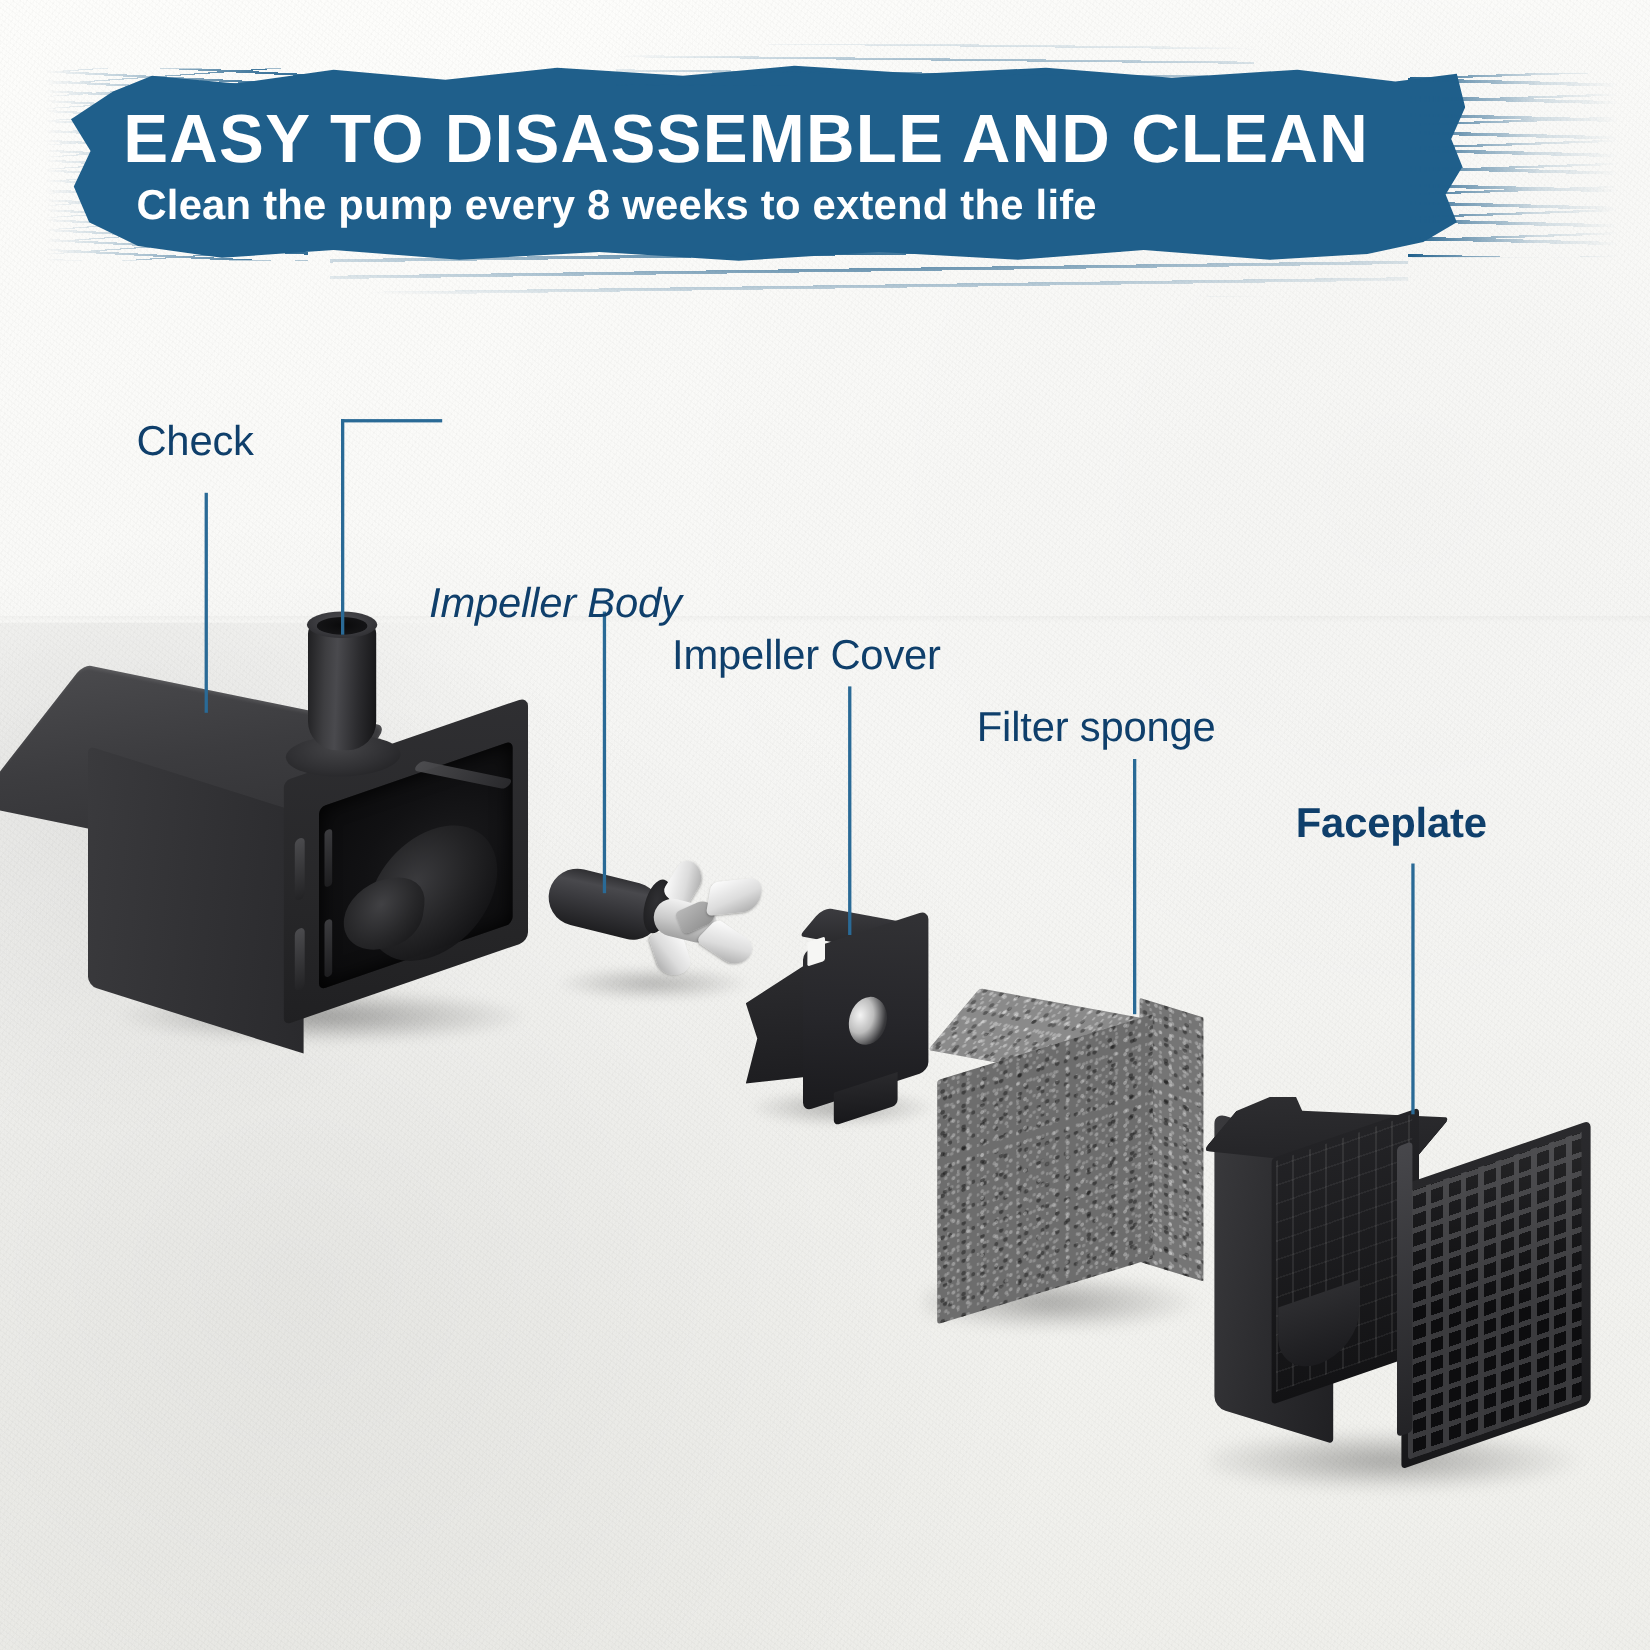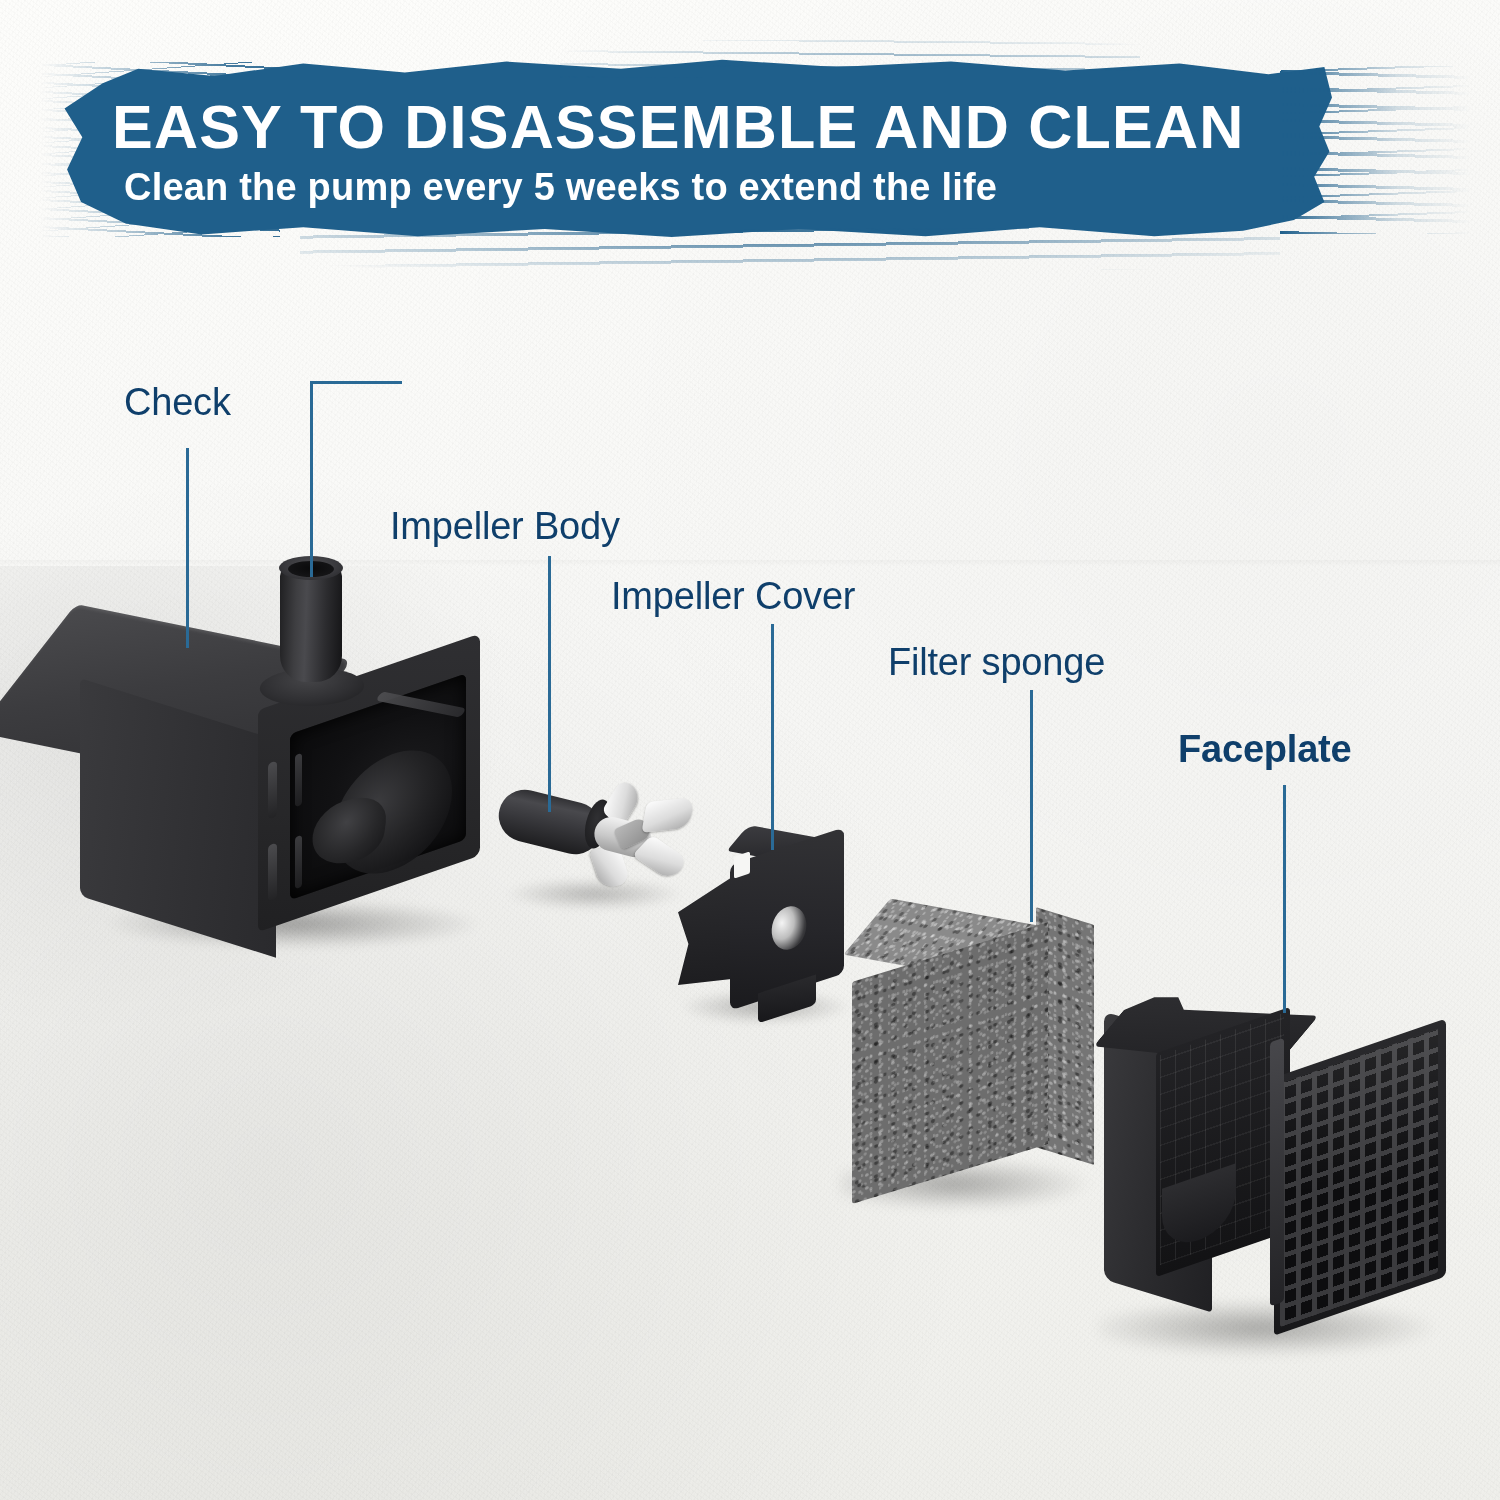--- a/index.html
+++ b/index.html
@@ -390,21 +390,21 @@
   <div class="surface-edge"></div>
   <div class="floor-shade"></div>
 
   <div class="banner-wrap">
     <div class="brush-soft"></div>
     <div class="brush"></div>
     <div class="brush-spatter-top"></div>
     <div class="brush-spatter-bot"></div>
     <div class="brush-streaks"></div>
     <div class="banner-title">EASY TO DISASSEMBLE AND CLEAN</div>
-    <div class="banner-sub">Clean the pump every 5 weeks to extend the life</div>
+    <div class="banner-sub">Clean the pump every 8 weeks to extend the life</div>
   </div>
 
   <div class="pump">
     <div class="pump-shadow"></div>
     <div class="pump-top"></div>
     <div class="pump-left"></div>
     <div class="pump-front"></div>
     <div class="pump-cavity"></div>
     <div class="pump-volute"></div>
     <div class="pump-volute2"></div>
@@ -474,21 +474,21 @@
   <div class="lead v" style="left:310px;top:381px;height:196px;"></div>
 
   <div class="lead v" style="left:548px;top:556px;height:256px;"></div>
   <div class="lead v" style="left:771px;top:624px;height:226px;"></div>
   <div class="lead v" style="left:1030px;top:690px;height:232px;"></div>
   <div class="lead v" style="left:1283px;top:785px;height:228px;"></div>
 
   <div class="lbl" style="left:124px;top:381px;">Check</div>
 
 
-  <div class="lbl" style="left:390px;top:505px;">Impeller Body</div>
+  <div class="lbl" style="left:390px;top:528px;font-style:italic;">Impeller Body</div>
 
   <div class="lbl" style="left:888px;top:641px;">Filter sponge</div>
 
   <div class="lbl" style="left:611px;top:575px;">Impeller Cover</div>
 
   <div class="lbl" style="left:1178px;top:728px;font-weight:bold;">Faceplate</div>
 
 
 </div>
 

